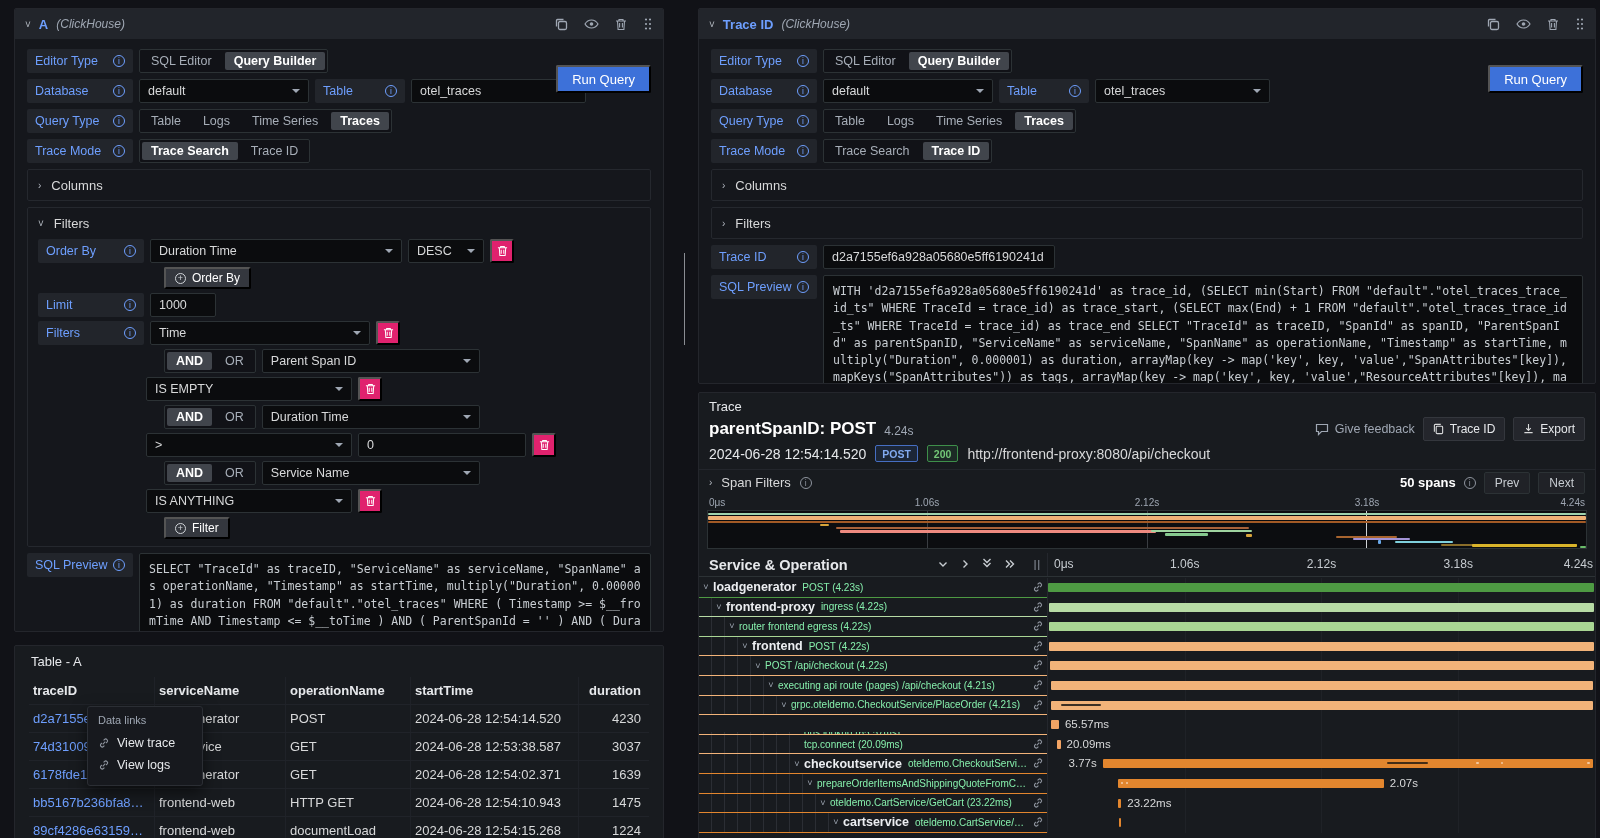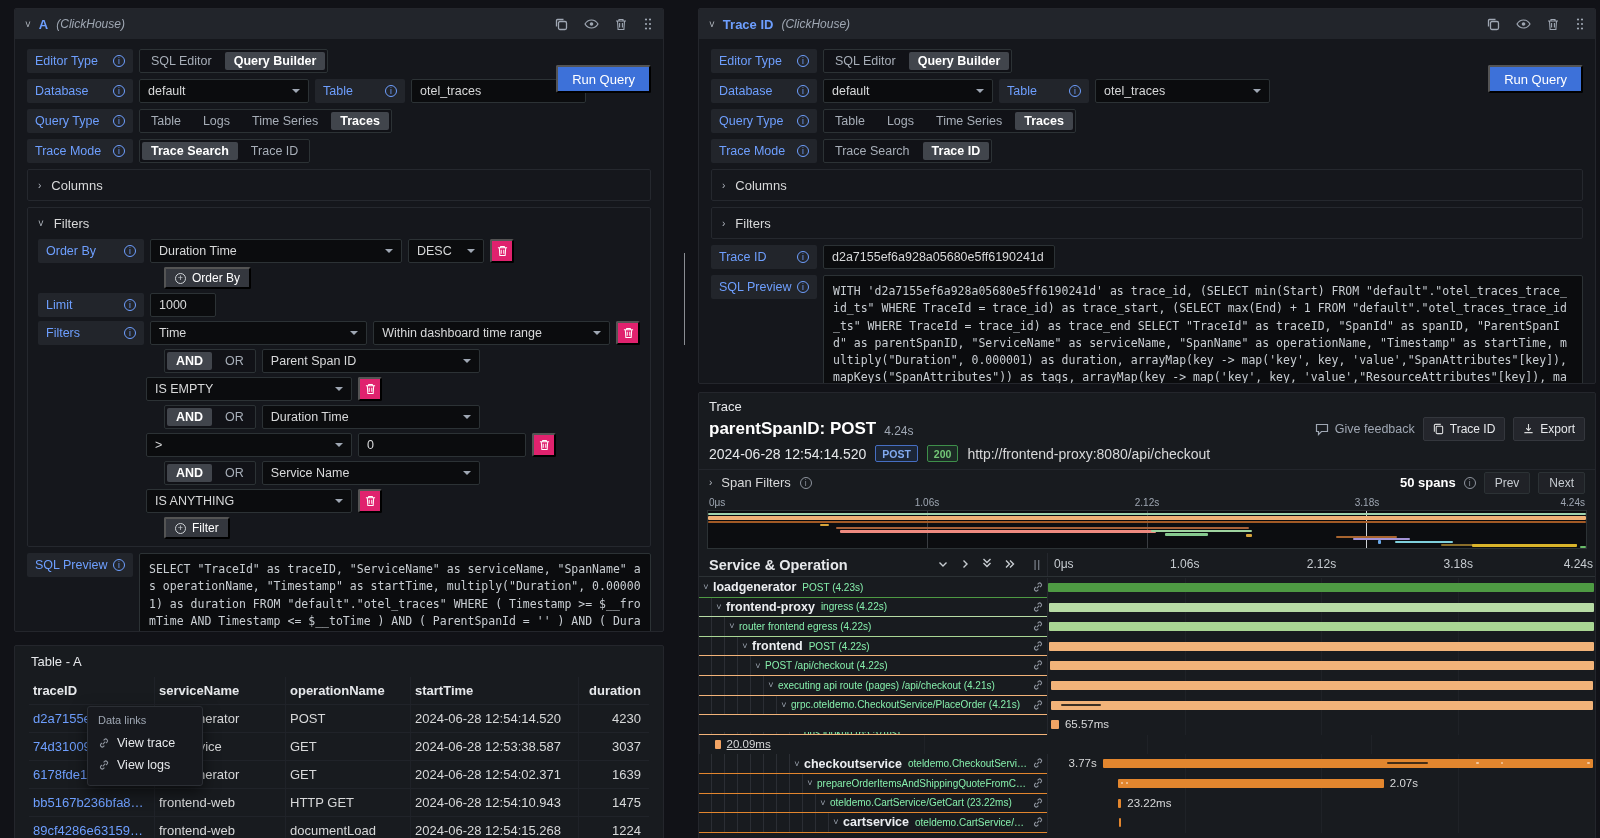--- a/index.html
+++ b/index.html
@@ -239,24 +239,20 @@
           </div>
           <div class="frow">
             <span class="flabel">
                 <span>Filters</span>
                 <i class="info"></i>
               </span>
             <span class="select" style="width:220px">
                 <span>Time</span>
                 <span class="tri"></span>
               </span>
-            <span class="select" style="width:240px">
-                <span>Within dashboard time range</span>
-                <span class="tri"></span>
-              </span>
             <button class="btn-danger">
                 <svg width="11" height="12" viewBox="0 0 12 13">
                   <path d="M1 3h10M4 3V1.5h4V3M2.5 3l.6 8.5h5.8L9.5 3M4.6 5v4.6M7.4 5v4.6" stroke="#fff" stroke-width="1.1" fill="none"></path>
                 </svg>
               </button>
           </div>
           <div class="frow" style="margin-left:126px">
             <span class="seg">
                 <span class="opt sel">AND</span>
                 <span class="opt">OR</span>
@@ -725,23 +721,31 @@
             <span class="slink"><svg width="12" height="12" viewBox="0 0 14 14">
                 <path d="M5.5 8.5l3-3M6.5 4l1-1a2.1 2.1 0 0 1 3 3l-1 1M7.5 10l-1 1a2.1 2.1 0 0 1-3-3l1-1" stroke="#8e949e" fill="none" stroke-width="1.3"></path>
               </svg></span>
           </div>
           <div class="sbars">
             <div class="sbar" style="left: 0.5%; width: 1.5%; background: rgb(242, 164, 100);"></div>
             <span class="sblabel" style="left: 2%; margin-left: 6px;">65.57ms</span>
           </div>
         </div>
         <div class="srow">
+          <div class="sname" style="border-bottom-color: rgb(242, 179, 121);">
+            <span class="sindent" style="width: 91px;"></span>
+            <span class="schev"></span>
+            <span class="sop">tcp.connect (20.09ms)</span>
+            <span class="slink"><svg width="12" height="12" viewBox="0 0 14 14">
+                <path d="M5.5 8.5l3-3M6.5 4l1-1a2.1 2.1 0 0 1 3 3l-1 1M7.5 10l-1 1a2.1 2.1 0 0 1-3-3l1-1" stroke="#8e949e" fill="none" stroke-width="1.3"></path>
+              </svg></span>
+          </div>
           <div class="sbars">
             <div class="sbar" style="left: 1.7%; width: 0.6%; background: rgb(242, 164, 100);"></div>
-            <span class="sblabel" style="left: 2.3%; margin-left: 6px; text-decoration: underline;">20.09ms</span>
+            <span class="sblabel" style="left: 2.3%; margin-left: 6px;">20.09ms</span>
           </div>
         </div>
         <div class="srow">
           <div class="sname" style="border-bottom-color: rgb(226, 134, 46);">
             <span class="sindent" style="width: 91px;"></span>
             <span class="schev">˅</span>
             <span class="ssvc">checkoutservice</span>
             <span class="sop">oteldemo.CheckoutService/PlaceOrder</span>
             <span class="slink"><svg width="12" height="12" viewBox="0 0 14 14">
                 <path d="M5.5 8.5l3-3M6.5 4l1-1a2.1 2.1 0 0 1 3 3l-1 1M7.5 10l-1 1a2.1 2.1 0 0 1-3-3l1-1" stroke="#8e949e" fill="none" stroke-width="1.3"></path>

